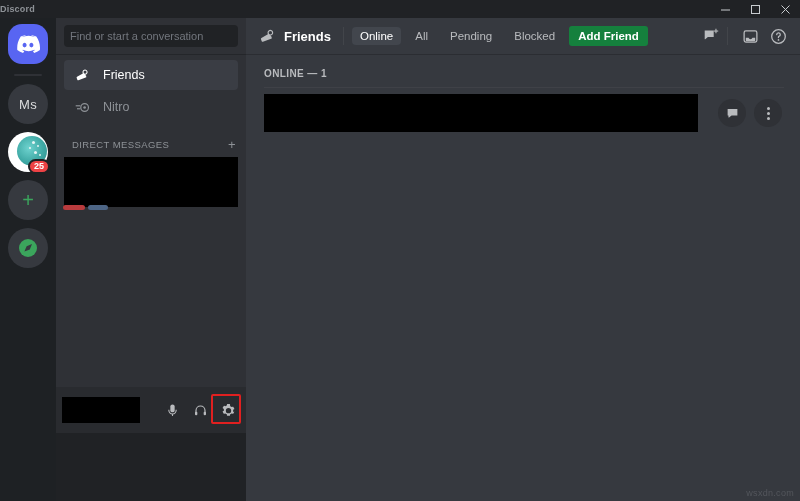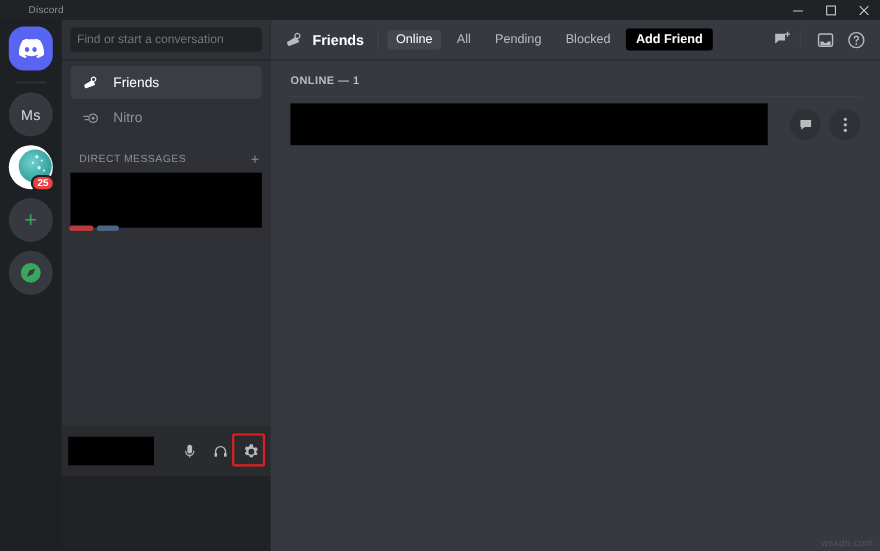--- a/index.html
+++ b/index.html
@@ -16,25 +16,24 @@
   }
 
   
   .titlebar {
     position: absolute; top: 0; left: 0;
     width: 800px; height: 18px;
     background: #202225;
     display: flex; align-items: center;
   }
   .titlebar-label {
-    margin-left: 26px;
     font-size: 9px;
     color: #8e9297;
     letter-spacing: .2px;
-    font-weight: normal;
+    font-weight: bold;
   }
   .win-controls {
     position: absolute; right: 0; top: 0;
     height: 18px; display: flex; align-items: center;
   }
   .win-btn {
     width: 30px; height: 18px;
     display: flex; align-items: center; justify-content: center;
     color: #c8ccd0;
   }
@@ -253,21 +252,21 @@
     padding: 3px 8px;
     border-radius: 4px;
     margin-right: 6px;
     white-space: nowrap;
   }
   .tb-tab.active {
     background: #42464d;
     color: #ffffff;
   }
   .add-friend-btn {
-    background: #000000;
+    background: #15803d;
     color: #ffffff;
     font-size: 11.5px;
     font-weight: bold;
     padding: 4px 9px;
     border-radius: 3px;
     white-space: nowrap;
   }
   .tb-right {
     margin-left: auto;
     display: flex; align-items: center;

